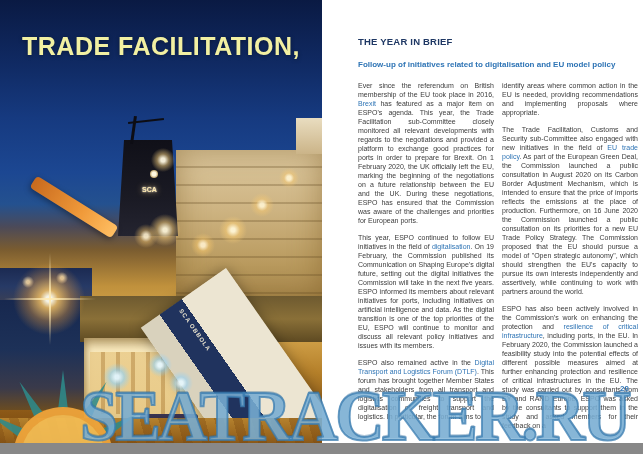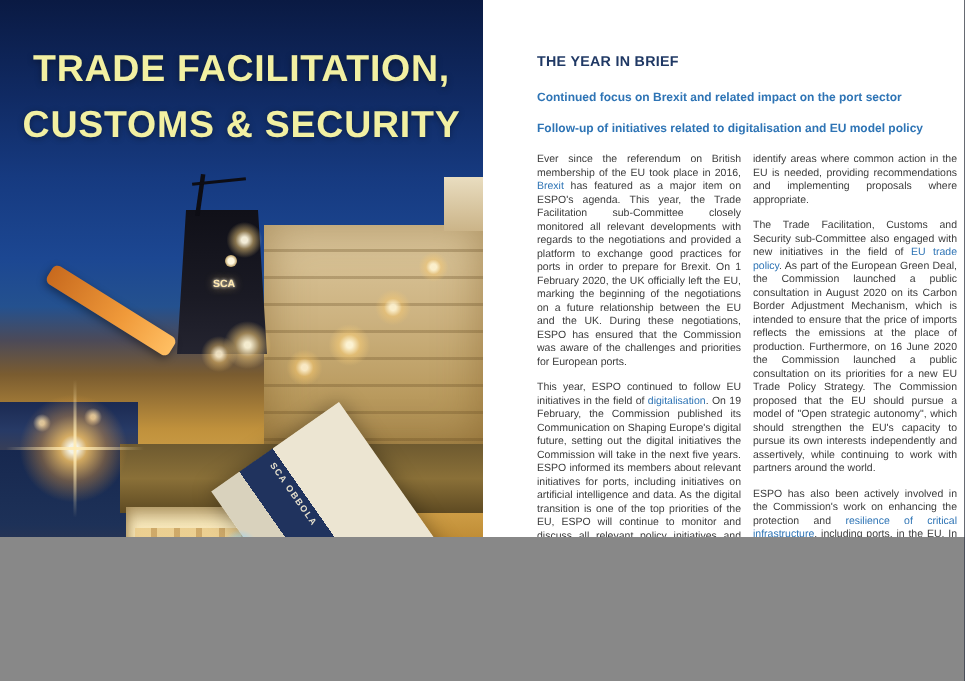--- a/index.html
+++ b/index.html
@@ -1,17 +1,17 @@
 <!DOCTYPE html>
 <html><head>
 <meta charset="utf-8">
 <style>
   html,body{margin:0;padding:0;background:#888;}
   .spread{
-    position:relative; width:643px; height:358px; overflow:hidden;
+    position:relative; width:643px; height:443px; overflow:hidden;
     background:#0f172a; font-family:"Liberation Sans",sans-serif;
   }
   
   .page-left{position:absolute;left:0;top:0;width:322px;height:454px;overflow:hidden;}
   .photo{position:absolute;inset:0;
     background:linear-gradient(180deg,
       #0a1a43 0%, #102a63 14%, #163a80 26%, #1c4792 38%, #24518f 45%,
       #4c4a58 50%, #7a5c30 55%, #c0913c 63%, #d9ab52 72%,
       #b5802a 82%, #8a5716 91%, #6b3f0c 100%);}
   .city-strip{position:absolute;left:0;top:268px;width:92px;height:34px;
@@ -117,29 +117,27 @@
       <div class="hull">
         <span class="hull-name">SCA OBBOLA</span>
       </div>
       <div class="quay"></div>
       <div class="photo-lights"></div>
       <div class="flare-beam"></div>
       <div class="flare-beam v"></div>
     </div>
     <div class="cover-title">
       <div>TRADE FACILITATION,</div>
-      <div>CUSTOMS &amp; SECURITY</div>
     </div>
     <div class="credit">© Port of Kiel (Germany)</div>
   </div>
 
   <div class="page-right">
     <div class="content">
       <h1 class="h1">THE YEAR IN BRIEF</h1>
-      <h2 class="h2">Continued focus on Brexit and related impact on the port sector</h2>
       <h2 class="h2">Follow-up of initiatives related to digitalisation and EU model policy</h2>
       <div class="cols">
         <div class="col">
           <p><span>Ever since the referendum on British membership of the EU took place in 2016, </span><span class="link">Brexit</span><span> has featured as a major item on ESPO's agenda. This year, the Trade Facilitation sub-Committee closely monitored all relevant developments with regards to the negotiations and provided a platform to exchange good practices for ports in order to prepare for Brexit. On 1 February 2020, the UK officially left the EU, marking the beginning of the negotiations on a future relationship between the EU and the UK. During these negotiations, ESPO has ensured that the Commission was aware of the challenges and priorities for European ports.</span></p>
           <p><span>This year, ESPO continued to follow EU initiatives in the field of </span><span class="link">digitalisation</span><span>. On 19 February, the Commission published its Communication on Shaping Europe's digital future, setting out the digital initiatives the Commission will take in the next five years. ESPO informed its members about relevant initiatives for ports, including initiatives on artificial intelligence and data. As the digital transition is one of the top priorities of the EU, ESPO will continue to monitor and discuss all relevant policy initiatives and issues with its members.</span></p>
           <p><span>ESPO also remained active in the </span><span class="link">Digital Transport and Logistics Forum (DTLF)</span><span>. This forum has brought together Member States and stakeholders from all transport and logistics communities to support the digitalisation of freight transport and logistics. In particular, the forum aims to</span></p>
         </div>
         <div class="col">
           <p><span>identify areas where common action in the EU is needed, providing recommendations and implementing proposals where appropriate.</span></p>
           <p><span>The Trade Facilitation, Customs and Security sub-Committee also engaged with new initiatives in the field of </span><span class="link">EU trade policy</span><span>. As part of the European Green Deal, the Commission launched a public consultation in August 2020 on its Carbon Border Adjustment Mechanism, which is intended to ensure that the price of imports reflects the emissions at the place of production. Furthermore, on 16 June 2020 the Commission launched a public consultation on its priorities for a new EU Trade Policy Strategy. The Commission proposed that the EU should pursue a model of "Open strategic autonomy", which should strengthen the EU's capacity to pursue its own interests independently and assertively, while continuing to work with partners around the world.</span></p>

